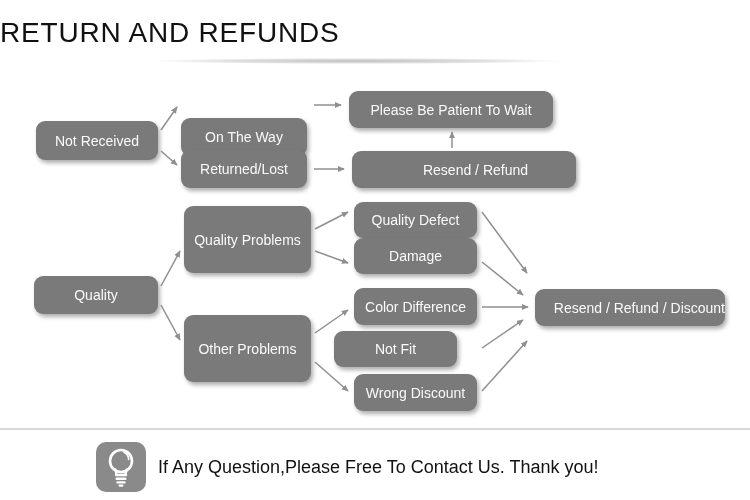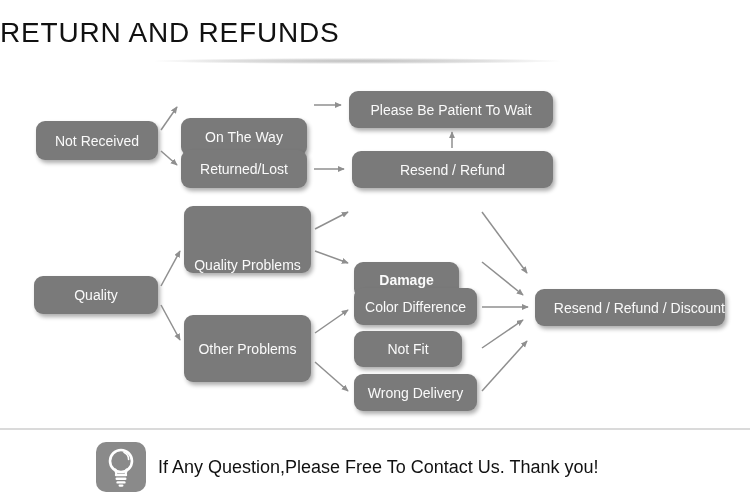--- a/index.html
+++ b/index.html
@@ -27,29 +27,29 @@
     display:flex; align-items:center; justify-content:center;
     font-size:14px; text-align:center;
     box-shadow:2px 3px 4px rgba(0,0,0,0.32);
     white-space:nowrap;
   }
   
   .n-not-received   { left:36px;  top:121px; width:122px; height:39px; }
   .n-on-the-way     { left:181px; top:86px;  width:126px; height:38px;margin-top:32px; }
   .n-returned-lost  { left:181px; top:150px; width:126px; height:38px;text-align:right; }
   .n-please-wait    { left:349px; top:91px;  width:204px; height:37px; }
-  .n-resend-refund  { left:352px; top:151px; width:201px; height:37px; }
+  .n-resend-refund  { left:352px; top:151px; width:201px; height:37px;padding-left:23px; }
   
   .n-received          { left:34px;  top:276px; width:124px; height:38px; }
-  .n-quality-problems  { left:184px; top:206px; width:127px; height:67px;align-items:flex-end; }
+  .n-quality-problems  { left:184px; top:206px; width:127px; height:67px; }
   .n-other-problems    { left:184px; top:315px; width:127px; height:67px; }
   .n-quality-defect    { left:354px; top:202px; width:123px; height:36px; }
-  .n-damage            { left:354px; top:262px; width:105px; height:36px;font-weight:bold; }
+  .n-damage            { left:354px; top:238px; width:123px; height:36px; }
   .n-color-difference  { left:354px; top:288px; width:123px; height:37px; }
-  .n-not-fit           { left:354px; top:331px; width:108px; height:36px;text-align:right; }
+  .n-not-fit           { left:334px; top:331px; width:123px; height:36px;text-align:right; }
   .n-wrong-delivery    { left:354px; top:374px; width:123px; height:37px; }
   .n-resend-refund-discount { left:535px; top:289px; width:190px; height:37px;justify-content:flex-end; }
 
   svg.edges { position:absolute; left:0; top:0; width:750px; height:430px; }
   .edge { stroke:var(--arrow,#8f8f8f); stroke-width:1.5; fill:none; }
   .edge-head { fill:var(--arrow,#8f8f8f); }
 
   .footer {
     position:absolute; left:0; top:428px; width:750px; height:72px;
     border-top:2px solid var(--footer-border,#dadada);
@@ -90,31 +90,34 @@
 
   <div class="node n-received">
       <span>Quality</span>
     </div>
   <div class="node n-quality-problems">
       <span>Quality Problems</span>
     </div>
   <div class="node n-other-problems">
       <span>Other Problems</span>
     </div>
+  <div class="node n-quality-defect">
+      <span>Quality Defect</span>
+    </div>
   <div class="node n-damage">
       <span>Damage</span>
     </div>
   <div class="node n-color-difference">
       <span>Color Difference</span>
     </div>
   <div class="node n-not-fit">
       <span>Not Fit</span>
     </div>
   <div class="node n-wrong-delivery">
-      <span>Wrong Delivery</span>
+      <span>Wrong Discount</span>
     </div>
   <div class="node n-resend-refund-discount">
       <span>Resend / Refund / Discount</span>
     </div>
 
   <svg class="edges" viewBox="0 0 750 430" aria-hidden="true">
     <defs>
       <marker id="ah" markerWidth="8" markerHeight="8" refX="6.2" refY="3" orient="auto" markerUnits="userSpaceOnUse">
         <path class="edge-head" d="M0,0 L7,3 L0,6 Z"></path>
       </marker>

